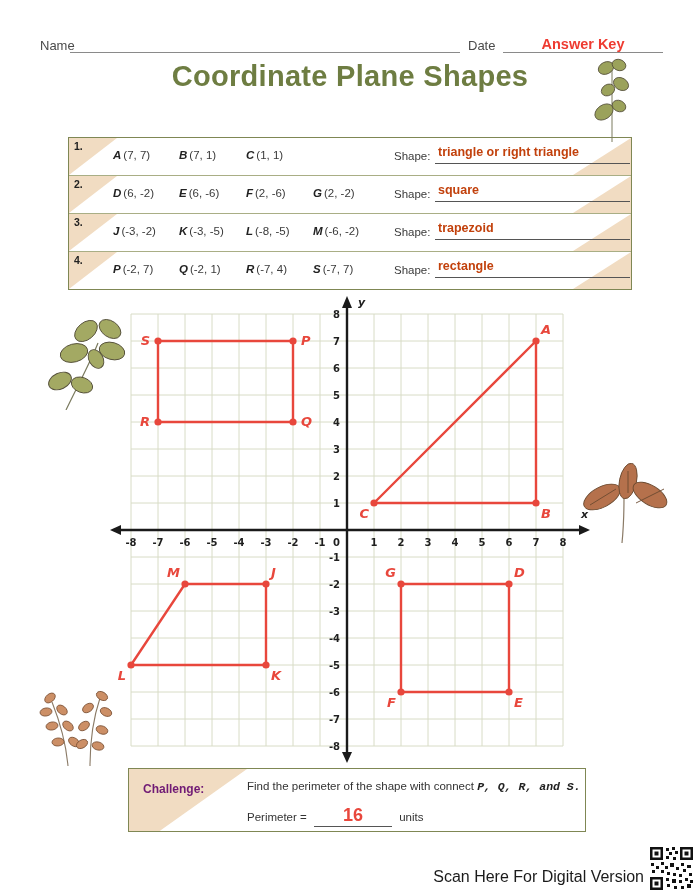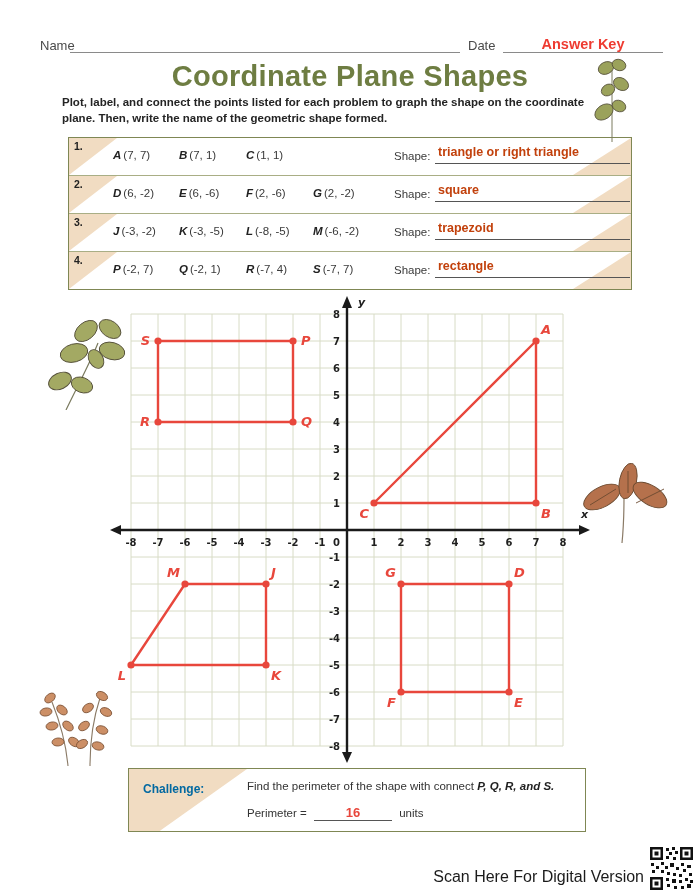--- a/index.html
+++ b/index.html
@@ -39,25 +39,25 @@
              border-bottom:1.5px solid #555;padding:0 0 2px 3px;height:16px;}
 
   
   .graph{position:absolute;left:108px;top:293px;width:484px;height:472px;}
 
   
   .challenge{position:absolute;left:128px;top:768px;width:456px;height:62px;
              border:1.5px solid #7f8754;background:#fff;overflow:hidden;}
   .challenge::before{content:"";position:absolute;left:0;top:0;width:118px;height:100%;
              background:#f1dcc2;clip-path:polygon(0 0,100% 0,26% 100%,0 100%);}
-  .ch-label{position:absolute;left:14px;top:13px;font-size:12px;font-weight:bold;color:#0369a1;z-index:2;}
+  .ch-label{position:absolute;left:14px;top:13px;font-size:12px;font-weight:bold;color:#701a75;z-index:2;}
   .ch-line1{position:absolute;left:118px;top:11px;font-size:11.5px;color:#333;z-index:2;}
-  .ch-line1 .verts{font-weight:bold;font-style:italic;color:#222;}
+  .ch-line1 .verts{font-weight:bold;font-style:italic;color:#222;font-family:Liberation Mono, monospace;}
   .ch-line2{position:absolute;left:118px;top:36px;font-size:11.5px;color:#333;z-index:2;}
-  .ch-ans{display:inline-block;width:78px;text-align:center;font-weight:bold;font-size:13px;
+  .ch-ans{display:inline-block;width:78px;text-align:center;font-weight:bold;font-size:18px;
           color:#e8473c;border-bottom:1.4px solid #555;margin:0 4px;}
 
   
   .plant{position:absolute;}
   .plant-tr{left:586px;top:58px;}
   .plant-l{left:38px;top:315px;}
   .plant-r{left:578px;top:463px;}
   .plant-bl{left:38px;top:688px;}
 
   
@@ -77,21 +77,20 @@
 
 <div class="page">
 
   <div class="hdr-label name-label">Name</div>
   <div class="name-line"></div>
   <div class="hdr-label date-label">Date</div>
   <div class="date-line"></div>
   <div class="answer-key">Answer Key</div>
 
   <div class="title">Coordinate Plane Shapes</div>
-  <div class="instructions">Plot, label, and connect the points listed for each problem to graph the shape on the coordinate plane. Then, write the name of the geometric shape formed.</div>
 
   <div class="ptable">
 
     <div class="prow">
       <div class="pnum">1.</div>
       <div class="pt pt1"><b>A</b><span>(7, 7)</span></div>
       <div class="pt pt2"><b>B</b><span>(7, 1)</span></div>
       <div class="pt pt3"><b>C</b><span>(1, 1)</span></div>
       <div class="shape-lbl">Shape:</div>
       <div class="shape-ans">triangle or right triangle</div>

